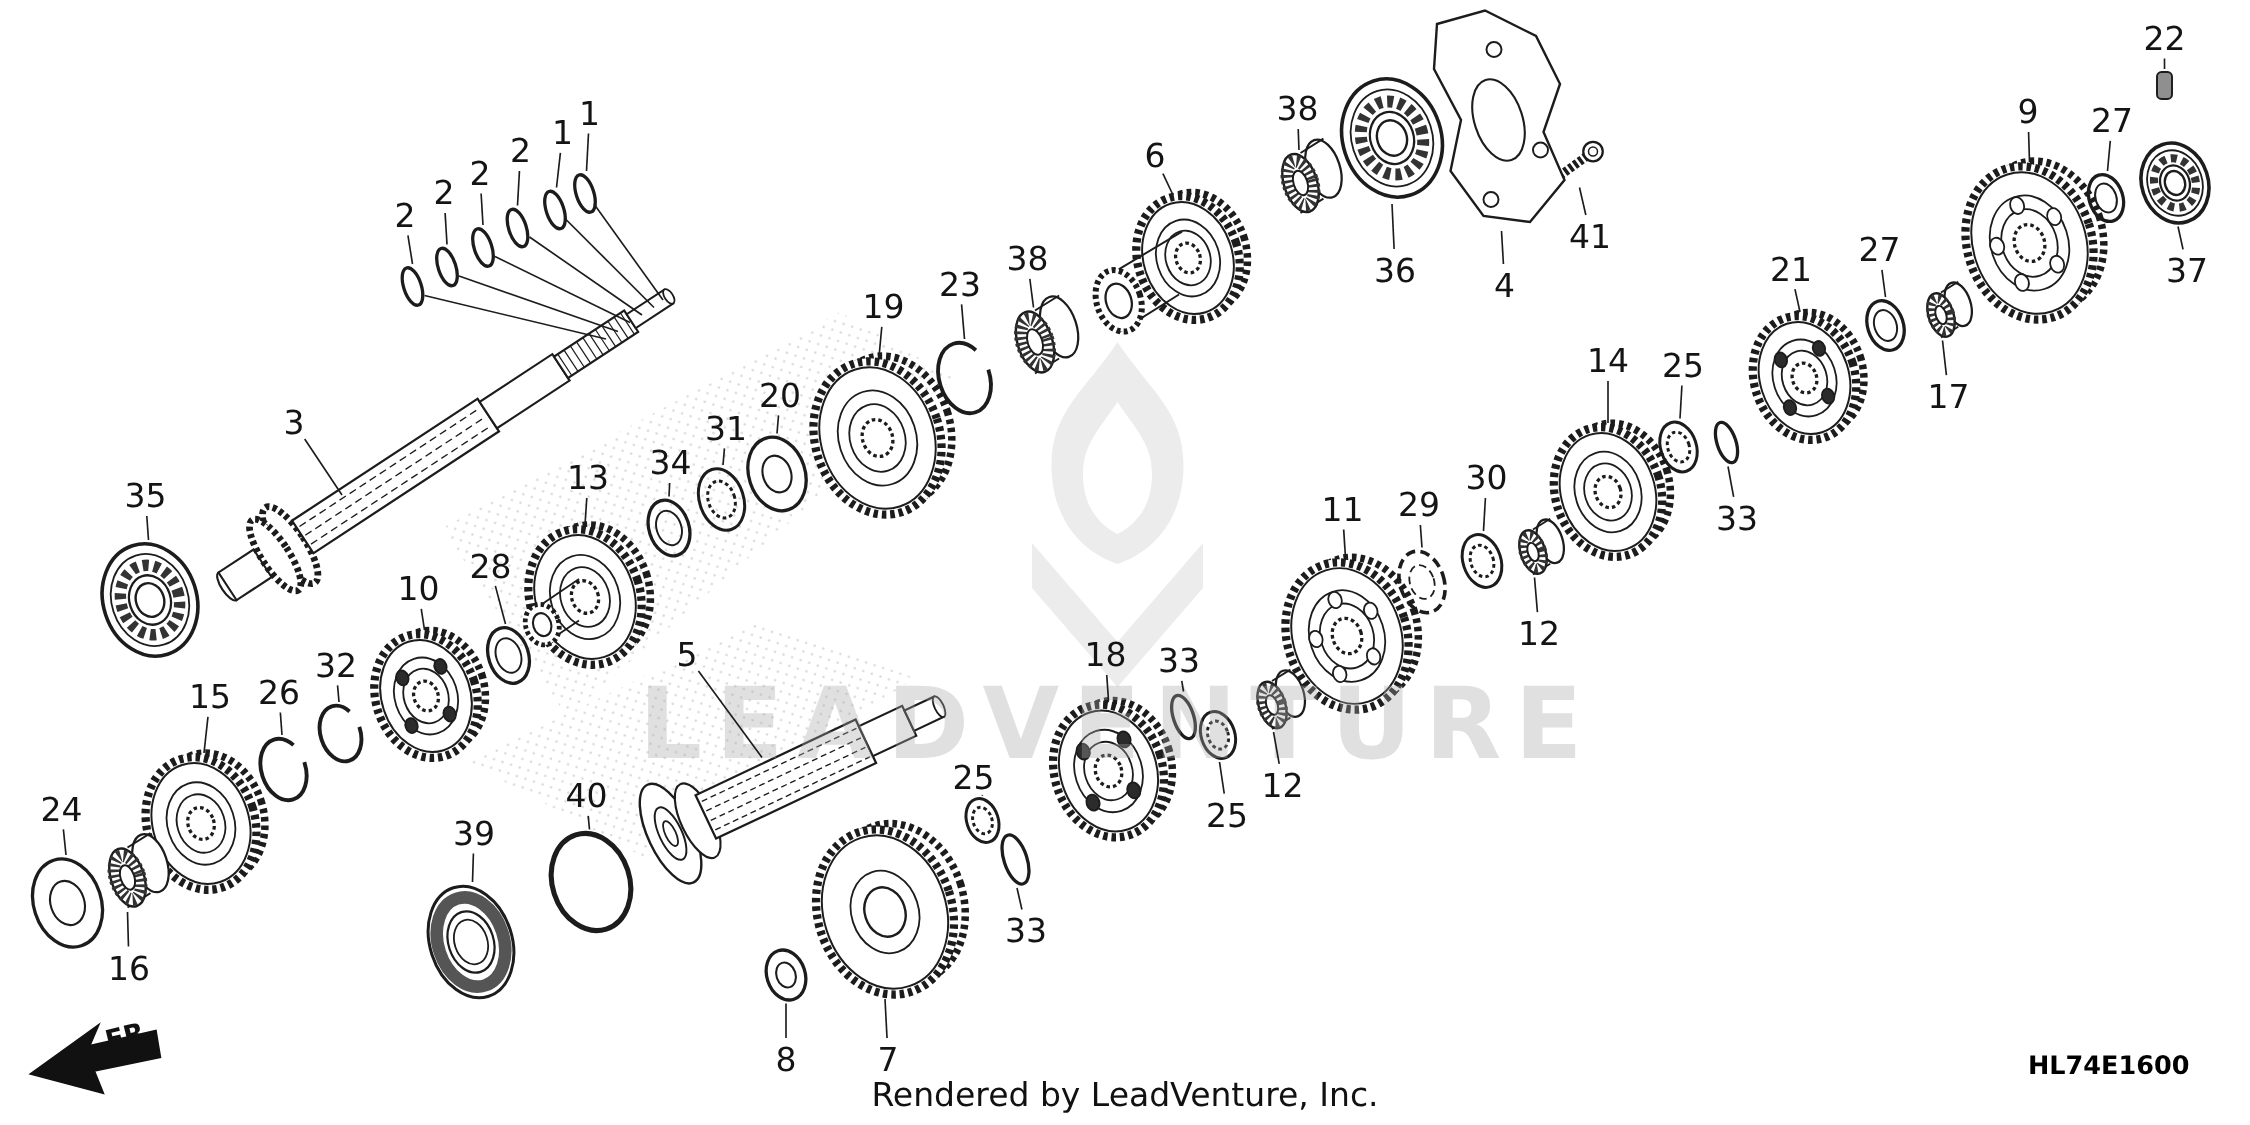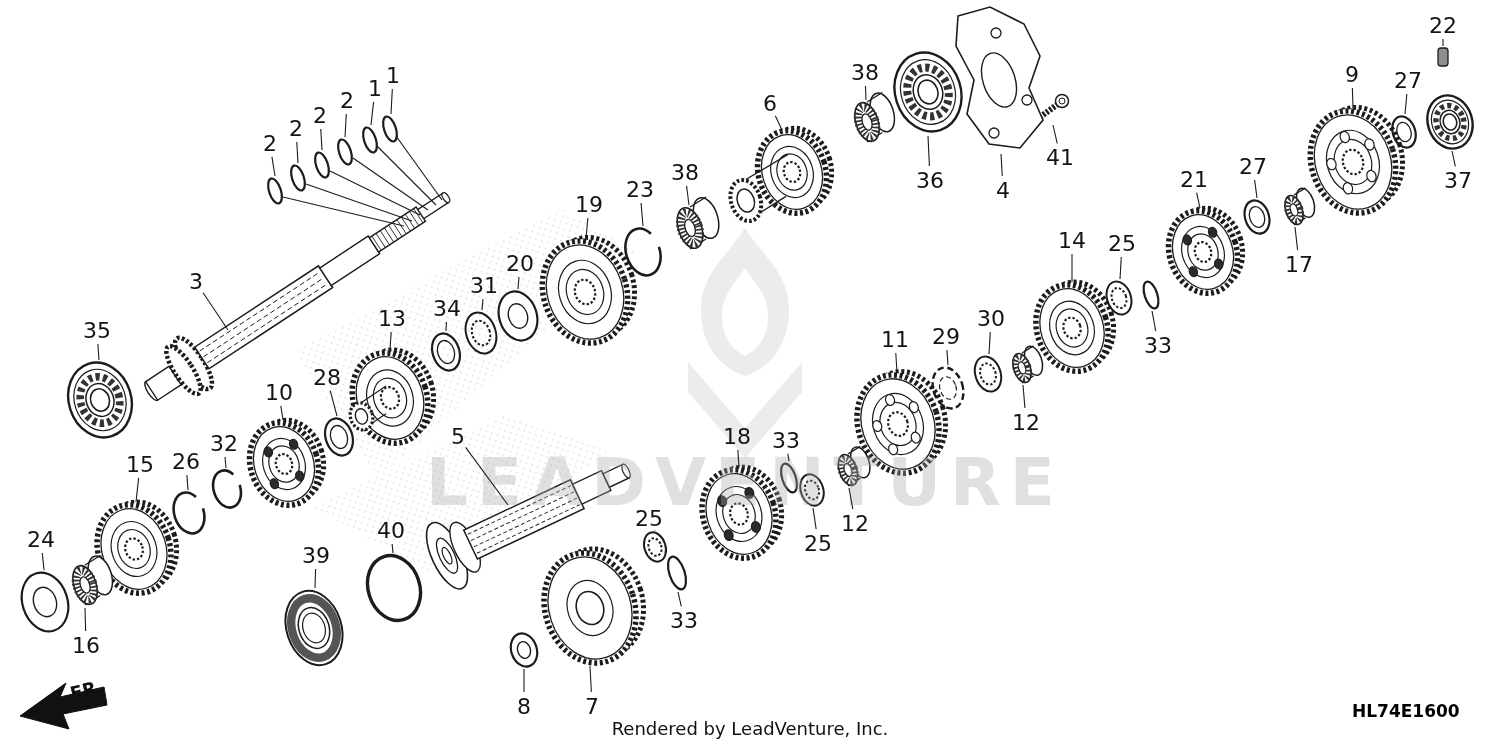--- a/index.html
+++ b/index.html
@@ -1,20 +1,20 @@
 <!DOCTYPE html>
 <html><head>
 <meta charset="utf-8">
 <style>
   html,body{margin:0;padding:0;background:#fff;}
   .stage{position:relative;width:1500px;height:750px;background:#fff;overflow:hidden;
          font-family:"DejaVu Sans","Liberation Sans",sans-serif;}
   #diagram{position:absolute;left:0;top:0;}
   .caption{position:absolute;left:50%;top:718px;transform:translateX(-50%);
-           font-size:18px;color:#111;white-space:nowrap;}
+           font-size:22px;color:#111;white-space:nowrap;}
   .code{position:absolute;left:1352px;top:701px;font-size:17px;font-weight:bold;color:#000000;}
 </style>
 </head>
 <body>
 
 <div class="stage">
   <svg id="diagram" width="1500" height="750" viewBox="0 0 1500 750">
       <defs>
         <pattern id="dots" width="6" height="6" patternUnits="userSpaceOnUse" patternTransform="rotate(18)">
           <circle cx="1.6" cy="1.6" r="0.85" fill="#b5b5b5"></circle>

